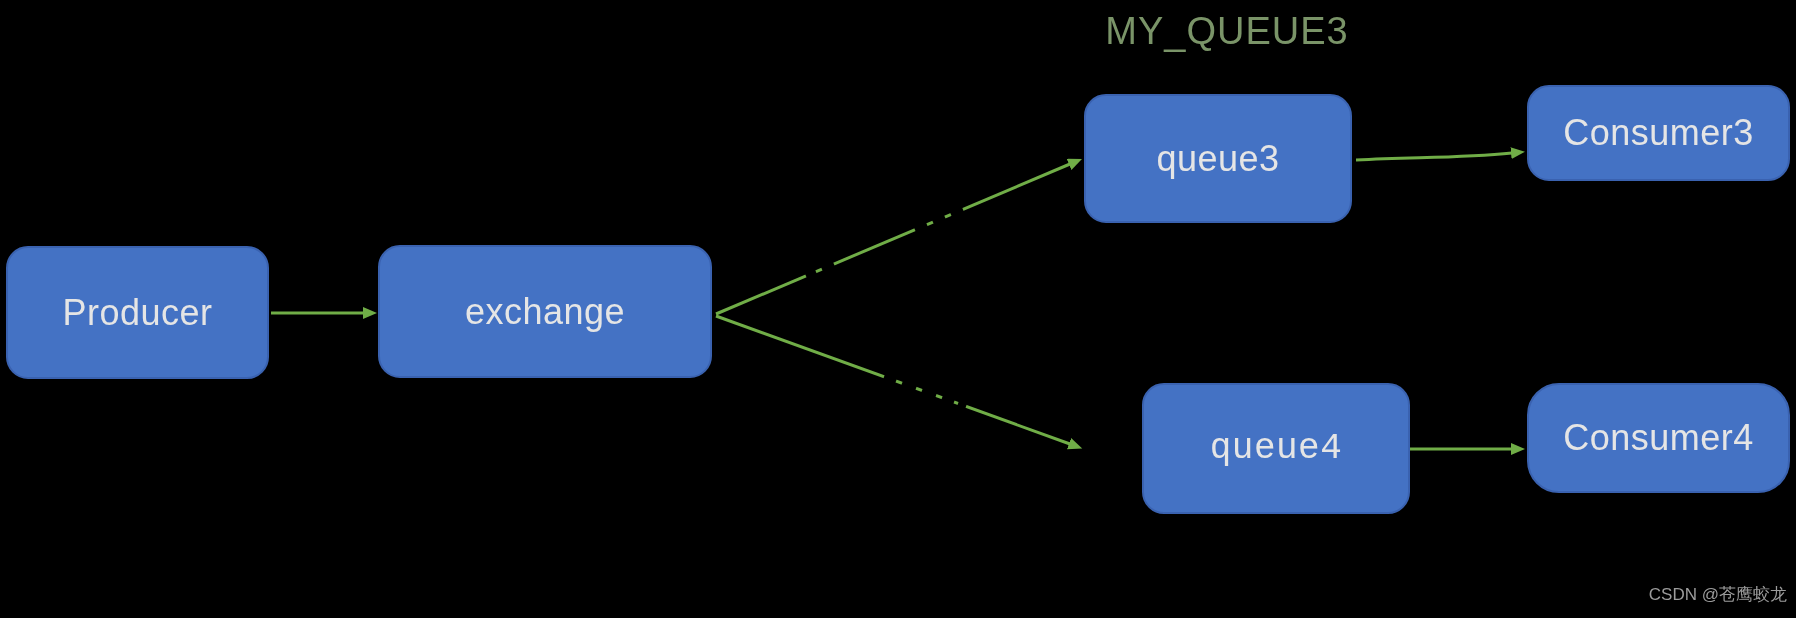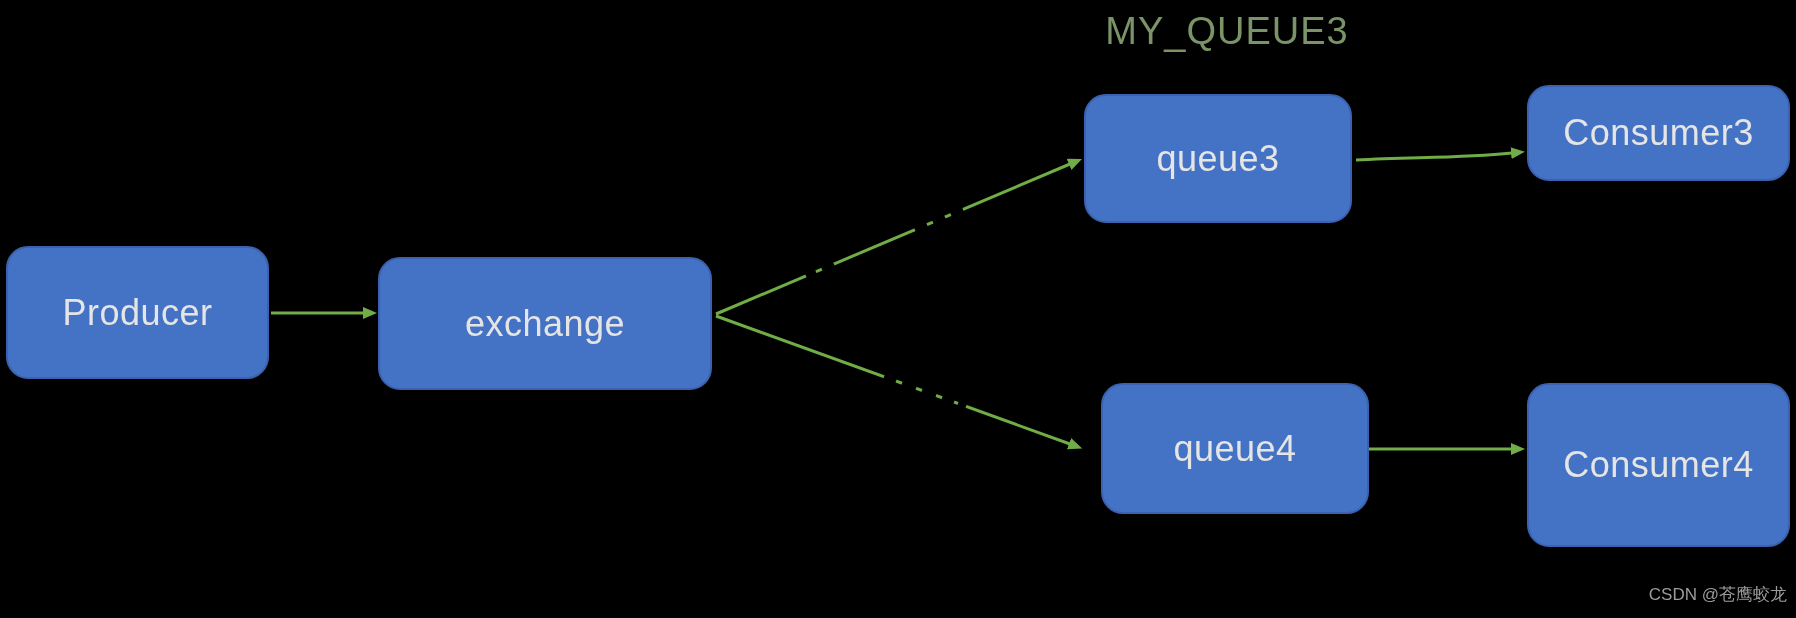--- a/index.html
+++ b/index.html
@@ -30,25 +30,25 @@
     border-radius: 22px;
     color: #e5e5e5;
     font-size: 36px;
     display: flex;
     align-items: center;
     justify-content: center;
     box-sizing: border-box;
     letter-spacing: 0.5px;
   }
   #node-producer  { left: 6px;    top: 246px; width: 263px; height: 133px; }
-  #node-exchange  { left: 378px;  top: 245px; width: 334px; height: 133px; margin-top: 12px; }
+  #node-exchange  { left: 378px;  top: 245px; width: 334px; height: 133px; }
   #node-queue3    { left: 1084px; top: 94px;  width: 268px; height: 129px; }
   #node-consumer3 { left: 1527px; top: 85px;  width: 263px; height: 96px; }
-  #node-queue4    { left: 1101px; top: 383px; width: 268px; height: 131px; }
-  #node-consumer4 { left: 1527px; top: 383px; width: 263px; height: 164px; }
+  #node-queue4    { left: 1142px; top: 383px; width: 268px; height: 131px; font-family: Liberation Mono, monospace; }
+  #node-consumer4 { left: 1527px; top: 383px; width: 263px; height: 110px; border-radius: 32px; }
 
   .annotation {
     position: absolute;
     color: #7A9468;
     font-size: 38px;
     letter-spacing: 1px;
     text-align: center;
     white-space: nowrap;
   }
   #label-queue3-name   { left: 1093px; top: 10px;  width: 268px; }

